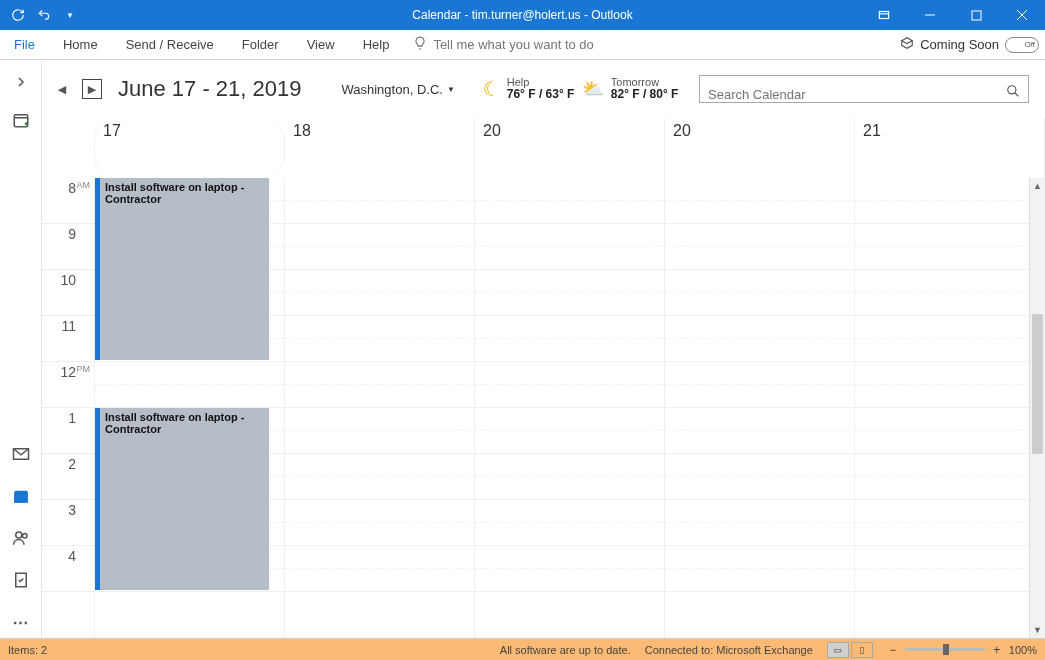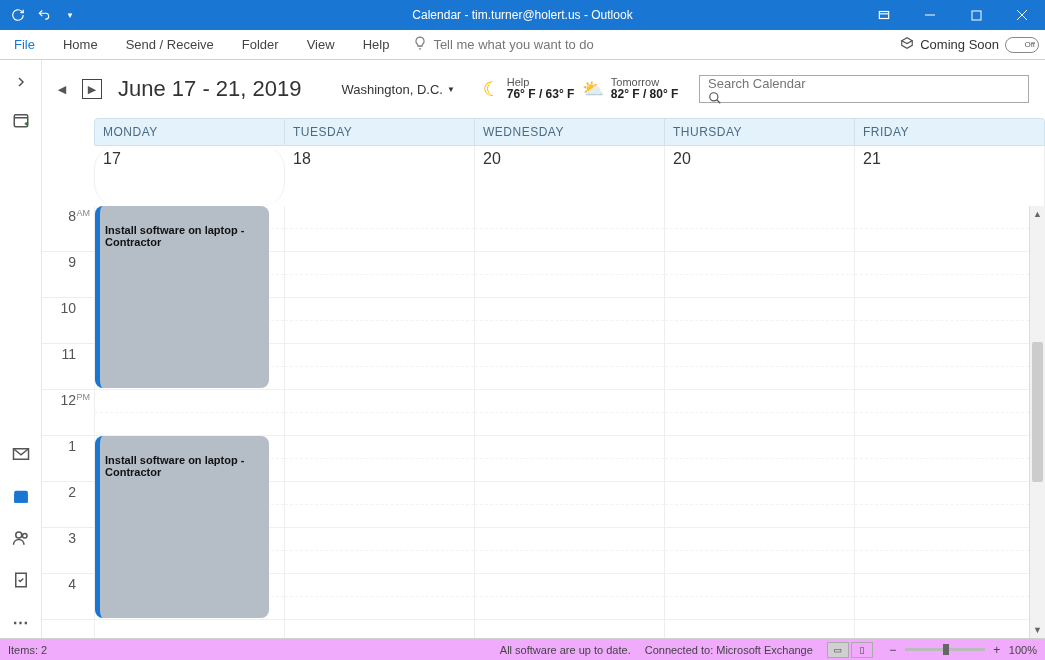--- a/index.html
+++ b/index.html
@@ -36,21 +36,21 @@
   .calhead { height: 58px; display:flex; align-items:center; padding: 0 16px 0 10px; gap: 10px; }
   .calhead .navarrow { width:20px; height:20px; display:flex; align-items:center; justify-content:center; border:1px solid transparent; cursor:pointer; font-size:11px; color:#555;}
   .calhead .navarrow.boxed { border:1px solid #444; }
   .calhead .daterange { font-size: 22px; font-weight: 300; color:#333; margin-left:6px; }
   .calhead .loc { margin-left: 30px; font-size: 13px; color:#333; display:flex; align-items:center; gap:4px; cursor:pointer;}
   .calhead .weather { display:flex; align-items:center; gap:8px; margin-left:18px; }
   .calhead .weather .wblock { display:flex; align-items:center; gap:6px; }
   .calhead .weather .wtext { display:flex; flex-direction:column; line-height:1.1;}
   .calhead .weather .wtext .lbl { font-size:11px; color:#555;}
   .calhead .weather .wtext .val { font-size:12px; font-weight:600; color:#222;}
-  .calhead .searchwrap { margin-left:auto; width: 330px; height:28px; border:1px solid #aaa; display:flex; align-items:flex-start; padding:0 8px; background:#fff;flex-direction:column;}
+  .calhead .searchwrap { margin-left:auto; width: 330px; height:28px; border:1px solid #aaa; display:flex; align-items:flex-end; padding:0 8px; background:#fff;}
   .calhead .searchwrap input { flex:1; border:none; outline:none; font-size:13px; color:#555; background:transparent;}
   .calhead .searchwrap .sicon { color:#555; cursor:pointer;}
 
   
   .daysheader { display:flex; height:28px; margin-left:52px; }
   .daysheader .daycol { flex:1; background:#e4f2fb; border:1px solid #d0e2ee; border-left:none; display:flex; align-items:center; padding-left:8px; font-size:12px; color:#4a6b84; letter-spacing:0.5px;}
   .daysheader .daycol:first-child { border-left:1px solid #d0e2ee; border-top-left-radius:4px;}
   .daysheader .daycol:last-child { border-top-right-radius:4px; }
 
   
@@ -63,29 +63,29 @@
   .timescale { width:52px; text-align:right; }
   .timescale .slot { height:46px; border-bottom:1px solid #eee; padding-right:6px; font-size:12px; color:#555; position:relative;}
   .timescale .slot .hr { position:absolute; top:2px; right:18px; font-size:14px;}
   .timescale .slot .ampm { position:absolute; top:2px; right:4px; font-size:9px; color:#888;}
   .gridcols { flex:1; position:relative; display:flex; }
   .gridcols .col { flex:1; border-right:1px solid #eee; position:relative;}
   .gridcols .col:first-child{ border-left:1px solid #eee; }
   .gridcols .row { position:absolute; left:0; right:0; border-bottom:1px solid #f0f0f0; }
   .gridcols .row.half { border-bottom:1px dashed #f3f3f3; }
 
-  .event { position:absolute; background:#b5bdc7; border-left:5px solid #1976d2; padding:18px 5px; font-size:11px; font-weight:600; color:#111; overflow:hidden; cursor:pointer;border-radius:8px;}
+  .event { position:absolute; background:#b5bdc7; border-left:5px solid #1976d2; padding:3px 5px; font-size:11px; font-weight:600; color:#111; overflow:hidden; cursor:pointer;}
   
   .scrollbar { position:absolute; right:0; top:0; width:16px; height:100%; background:#f2f2f2; border-left:1px solid #ddd; display:flex; flex-direction:column;}
   .scrollbar .sb-btn { height:16px; display:flex; align-items:center; justify-content:center; font-size:9px; color:#666; cursor:pointer;}
   .scrollbar .sb-track { flex:1; position:relative;}
   .scrollbar .sb-thumb { position:absolute; left:2px; right:2px; top:120px; height:140px; background:#ccc; border-radius:2px; cursor:pointer;}
 
   
-  .statusbar { height:22px; background:#f0abfc; border-top:1px solid #d0d0d0; display:flex; align-items:center; font-size:11px; color:#444; padding:0 8px; gap:14px;}
+  .statusbar { height:22px; background:#fdba74; border-top:1px solid #d0d0d0; display:flex; align-items:center; font-size:11px; color:#444; padding:0 8px; gap:14px;}
   .statusbar .sp { flex:1; }
   .statusbar .viewbtns { display:flex; gap:2px;}
   .statusbar .vbtn { width:22px; height:16px; border:1px solid #aaa; display:flex; align-items:center; justify-content:center; cursor:pointer; font-size:9px;}
   .statusbar .zoom { display:flex; align-items:center; gap:6px;}
   .statusbar .ztrack { width:80px; height:3px; background:#bbb; position:relative; cursor:pointer;}
   .statusbar .zthumb { position:absolute; top:-4px; left:38px; width:6px; height:11px; background:#666;}
   .statusbar .zbtn { cursor:pointer; font-size:12px; width:12px; text-align:center;}
 </style>
 </head>
 <body>
@@ -233,27 +233,20 @@
         <input placeholder="Search Calendar" style="">
         <span class="sicon">
           <svg width="14" height="14" viewBox="0 0 24 24" fill="none" stroke="#555" stroke-width="2">
               <circle cx="10" cy="10" r="7"></circle>
               <path d="M21 21l-6-6"></path>
             </svg>
         </span>
       </div>
     </div>
 
-    <div class="daysheader">
-      <div class="daycol">MONDAY</div>
-      <div class="daycol">TUESDAY</div>
-      <div class="daycol">WEDNESDAY</div>
-      <div class="daycol">THURSDAY</div>
-      <div class="daycol">FRIDAY</div>
-    </div>
 
     <div class="datesrow">
       <div class="datecol">17</div>
       <div class="datecol">18</div>
       <div class="datecol">20</div>
       <div class="datecol">20</div>
       <div class="datecol">21</div>
     </div>
 
     <div class="gridwrap">

